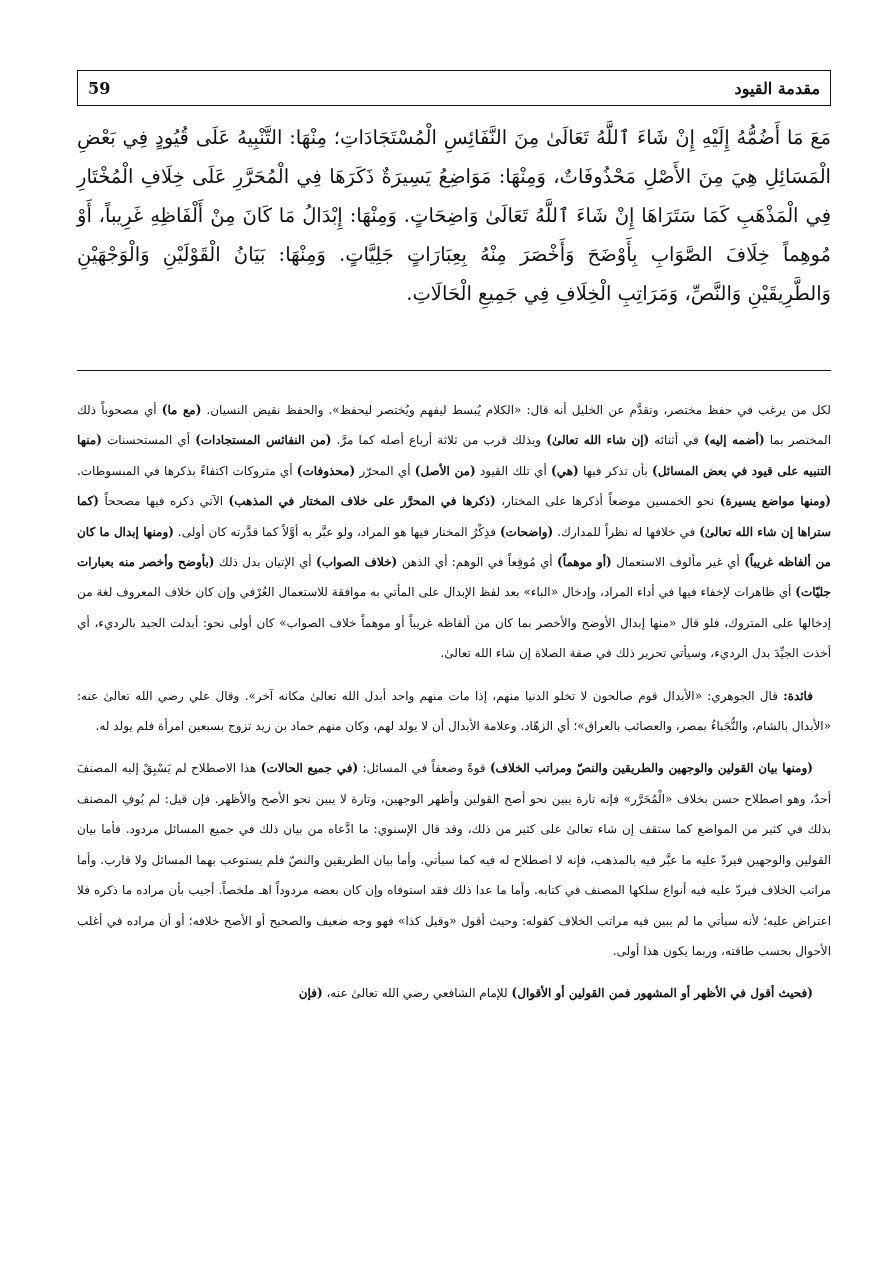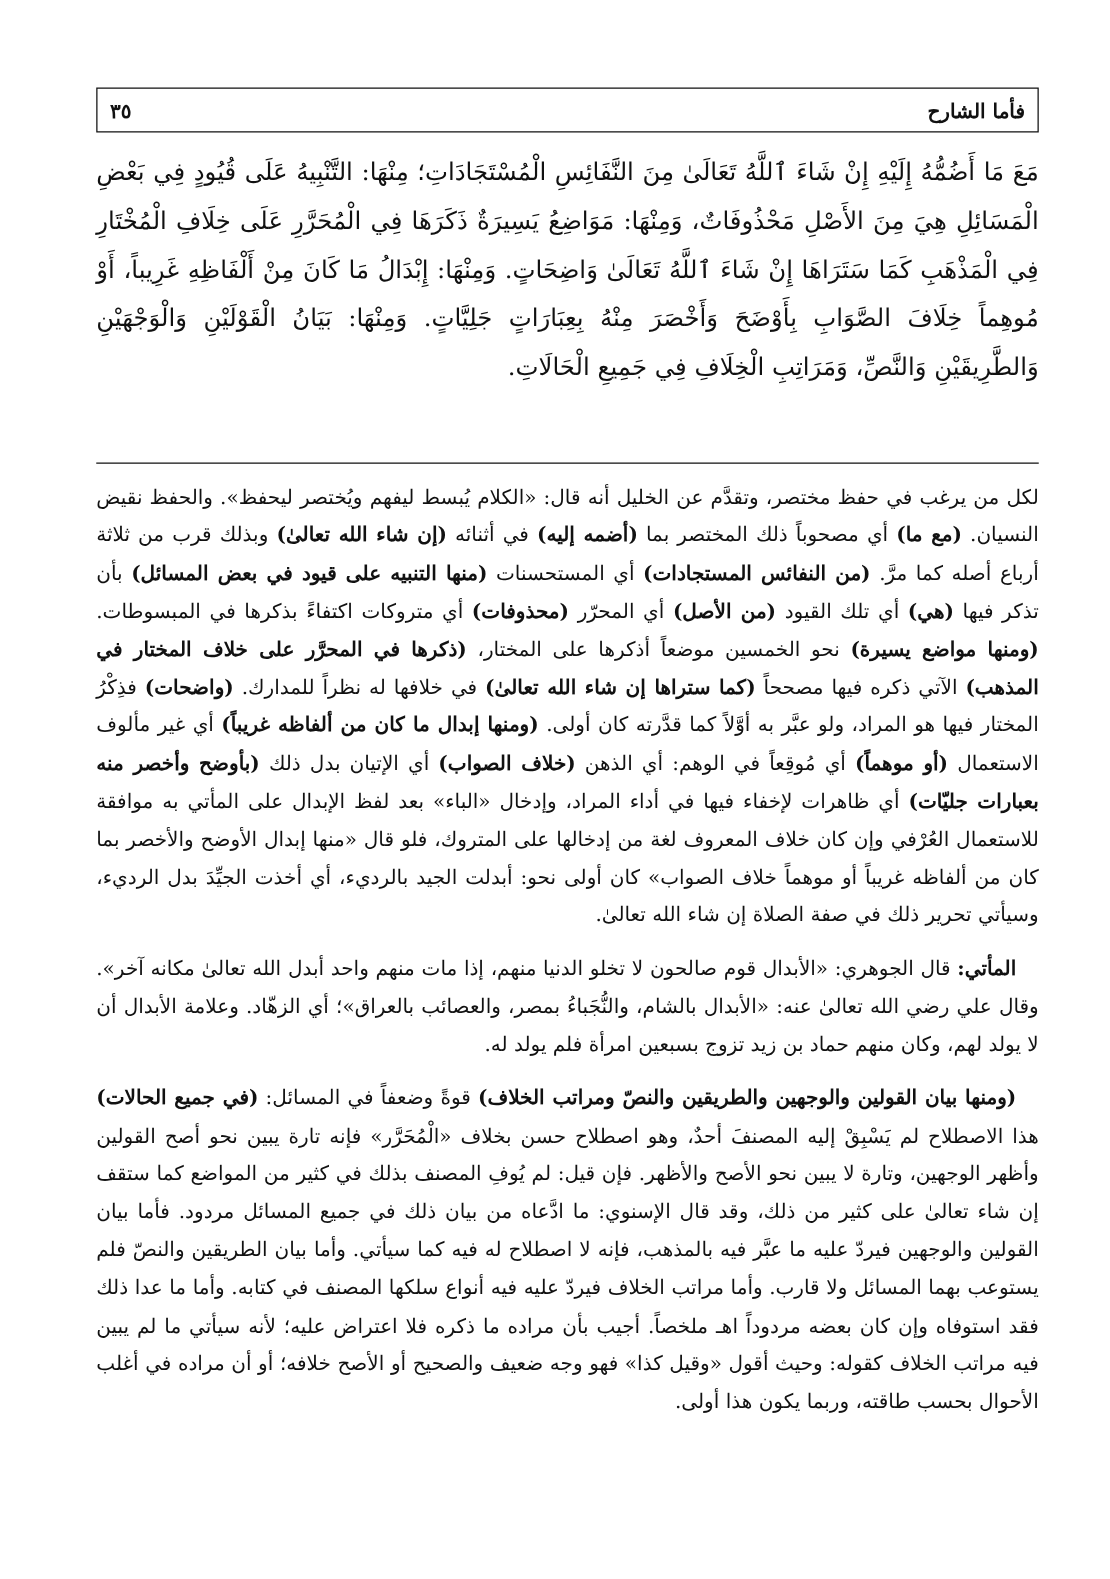--- a/index.html
+++ b/index.html
@@ -23,43 +23,44 @@
     text-align-last: right;
   }
   .matn p { margin: 0; }
   .matn .cont { margin-top: 6px; text-indent: 0; }
   .matn .dots { letter-spacing: 2px; }
   .separator {
     position: absolute; left: 0; top: 300px; width: 754px; height: 0;
     border-top: 1.5px solid #111;
   }
   .sharh {
-    position: absolute; left: 0; top: 313px; width: 754px;
-    font-size: 16px; line-height: 30.4px; text-align: justify;
+    position: absolute; left: 0; top: 325px; width: 754px;
+    font-size: 12px; line-height: 30.4px; text-align: justify;
   }
   .sharh p { margin: 0; }
   .sharh p.gap { margin-top: 12px; }
   .sharh b { font-weight: bold; }
   .sharh .indent { text-indent: 18px; }
 </style>
 </head>
 <body>
 
 <div class="page">
 
   <div class="header">
-    <span class="title">فأما الشارح</span>
-    <span class="pnum">٣٥</span>
+    <span class="title">مقدمة القيود</span>
+    <span class="pnum">59</span>
   </div>
 
   <div class="matn">
     <p>مَعَ مَا أَضُمُّهُ إِلَيْهِ إِنْ شَاءَ ٱللَّهُ تَعَالَىٰ مِنَ النَّفَائِسِ الْمُسْتَجَادَاتِ؛ مِنْهَا: التَّنْبِيهُ عَلَى قُيُودٍ فِي بَعْضِ الْمَسَائِلِ هِيَ مِنَ الأَصْلِ مَحْذُوفَاتٌ، وَمِنْهَا: مَوَاضِعُ يَسِيرَةٌ ذَكَرَهَا فِي الْمُحَرَّرِ عَلَى خِلَافِ الْمُخْتَارِ فِي الْمَذْهَبِ كَمَا سَتَرَاهَا إِنْ شَاءَ ٱللَّهُ تَعَالَىٰ وَاضِحَاتٍ. وَمِنْهَا: إِبْدَالُ مَا كَانَ مِنْ أَلْفَاظِهِ غَرِيباً، أَوْ مُوهِماً خِلَافَ الصَّوَابِ بِأَوْضَحَ وَأَخْصَرَ مِنْهُ بِعِبَارَاتٍ جَلِيَّاتٍ. وَمِنْهَا: بَيَانُ الْقَوْلَيْنِ وَالْوَجْهَيْنِ وَالطَّرِيقَيْنِ وَالنَّصِّ، وَمَرَاتِبِ الْخِلَافِ فِي جَمِيعِ الْحَالَاتِ.</p>
   </div>
 
   <div class="separator"></div>
 
   <div class="sharh">
     <p><span>لكل من يرغب في حفظ مختصر، وتقدَّم عن الخليل أنه قال: «الكلام يُبسط ليفهم ويُختصر ليحفظ». والحفظ نقيض النسيان. </span><b>(مع ما)</b><span> أي مصحوباً ذلك المختصر بما </span><b>(أضمه إليه)</b><span> في أثنائه </span><b>(إن شاء الله تعالىٰ)</b><span> وبذلك قرب من ثلاثة أرباع أصله كما مرَّ. </span><b>(من النفائس المستجادات)</b><span> أي المستحسنات </span><b>(منها التنبيه على قيود في بعض المسائل)</b><span> بأن تذكر فيها </span><b>(هي)</b><span> أي تلك القيود </span><b>(من الأصل)</b><span> أي المحرّر </span><b>(محذوفات)</b><span> أي متروكات اكتفاءً بذكرها في المبسوطات. </span><b>(ومنها مواضع يسيرة)</b><span> نحو الخمسين موضعاً أذكرها على المختار، </span><b>(ذكرها في المحرَّر على خلاف المختار في المذهب)</b><span> الآتي ذكره فيها مصححاً </span><b>(كما ستراها إن شاء الله تعالىٰ)</b><span> في خلافها له نظراً للمدارك. </span><b>(واضحات)</b><span> فذِكْرُ المختار فيها هو المراد، ولو عبَّر به أوَّلاً كما قدَّرته كان أولى. </span><b>(ومنها إبدال ما كان من ألفاظه غريباً)</b><span> أي غير مألوف الاستعمال </span><b>(أو موهماً)</b><span> أي مُوقِعاً في الوهم: أي الذهن </span><b>(خلاف الصواب)</b><span> أي الإتيان بدل ذلك </span><b>(بأوضح وأخصر منه بعبارات جليّات)</b><span> أي ظاهرات لإخفاء فيها في أداء المراد، وإدخال «الباء» بعد لفظ الإبدال على المأتي به موافقة للاستعمال العُرْفي وإن كان خلاف المعروف لغة من إدخالها على المتروك، فلو قال «منها إبدال الأوضح والأخصر بما كان من ألفاظه غريباً أو موهماً خلاف الصواب» كان أولى نحو: أبدلت الجيد بالرديء، أي أخذت الجيِّدَ بدل الرديء، وسيأتي تحرير ذلك في صفة الصلاة إن شاء الله تعالىٰ.</span></p>
-    <p class="gap indent"><b>المأتي:</b><span> قال الجوهري: «الأبدال قوم صالحون لا تخلو الدنيا منهم، إذا مات منهم واحد أبدل الله تعالىٰ مكانه آخر». وقال علي رضي الله تعالىٰ عنه: «الأبدال بالشام، والنُّجَباءُ بمصر، والعصائب بالعراق»؛ أي الزهّاد. وعلامة الأبدال أن لا يولد لهم، وكان منهم حماد بن زيد تزوج بسبعين امرأة فلم يولد له.</span></p>
+    <p class="gap indent"><b>فائدة:</b><span> قال الجوهري: «الأبدال قوم صالحون لا تخلو الدنيا منهم، إذا مات منهم واحد أبدل الله تعالىٰ مكانه آخر». وقال علي رضي الله تعالىٰ عنه: «الأبدال بالشام، والنُّجَباءُ بمصر، والعصائب بالعراق»؛ أي الزهّاد. وعلامة الأبدال أن لا يولد لهم، وكان منهم حماد بن زيد تزوج بسبعين امرأة فلم يولد له.</span></p>
     <p class="gap indent"><b>(ومنها بيان القولين والوجهين والطريقين والنصّ ومراتب الخلاف)</b><span> قوةً وضعفاً في المسائل: </span><b>(في جميع الحالات)</b><span> هذا الاصطلاح لم يَسْبِقْ إليه المصنفَ أحدٌ، وهو اصطلاح حسن بخلاف «الْمُحَرَّر» فإنه تارة يبين نحو أصح القولين وأظهر الوجهين، وتارة لا يبين نحو الأصح والأظهر. فإن قيل: لم يُوفِ المصنف بذلك في كثير من المواضع كما ستقف إن شاء تعالىٰ على كثير من ذلك، وقد قال الإسنوي: ما ادَّعاه من بيان ذلك في جميع المسائل مردود. فأما بيان القولين والوجهين فيردّ عليه ما عبَّر فيه بالمذهب، فإنه لا اصطلاح له فيه كما سيأتي. وأما بيان الطريقين والنصّ فلم يستوعب بهما المسائل ولا قارب. وأما مراتب الخلاف فيردّ عليه فيه أنواع سلكها المصنف في كتابه. وأما ما عدا ذلك فقد استوفاه وإن كان بعضه مردوداً اهـ ملخصاً. أجيب بأن مراده ما ذكره فلا اعتراض عليه؛ لأنه سيأتي ما لم يبين فيه مراتب الخلاف كقوله: وحيث أقول «وقيل كذا» فهو وجه ضعيف والصحيح أو الأصح خلافه؛ أو أن مراده في أغلب الأحوال بحسب طاقته، وربما يكون هذا أولى.</span></p>
+    <p class="gap indent"><b>(فحيث أقول في الأظهر أو المشهور فمن القولين أو الأقوال)</b><span> للإمام الشافعي رضي الله تعالىٰ عنه، </span><b>(فإن</b></p>
   </div>
 
 </div>
 
 </body></html>

